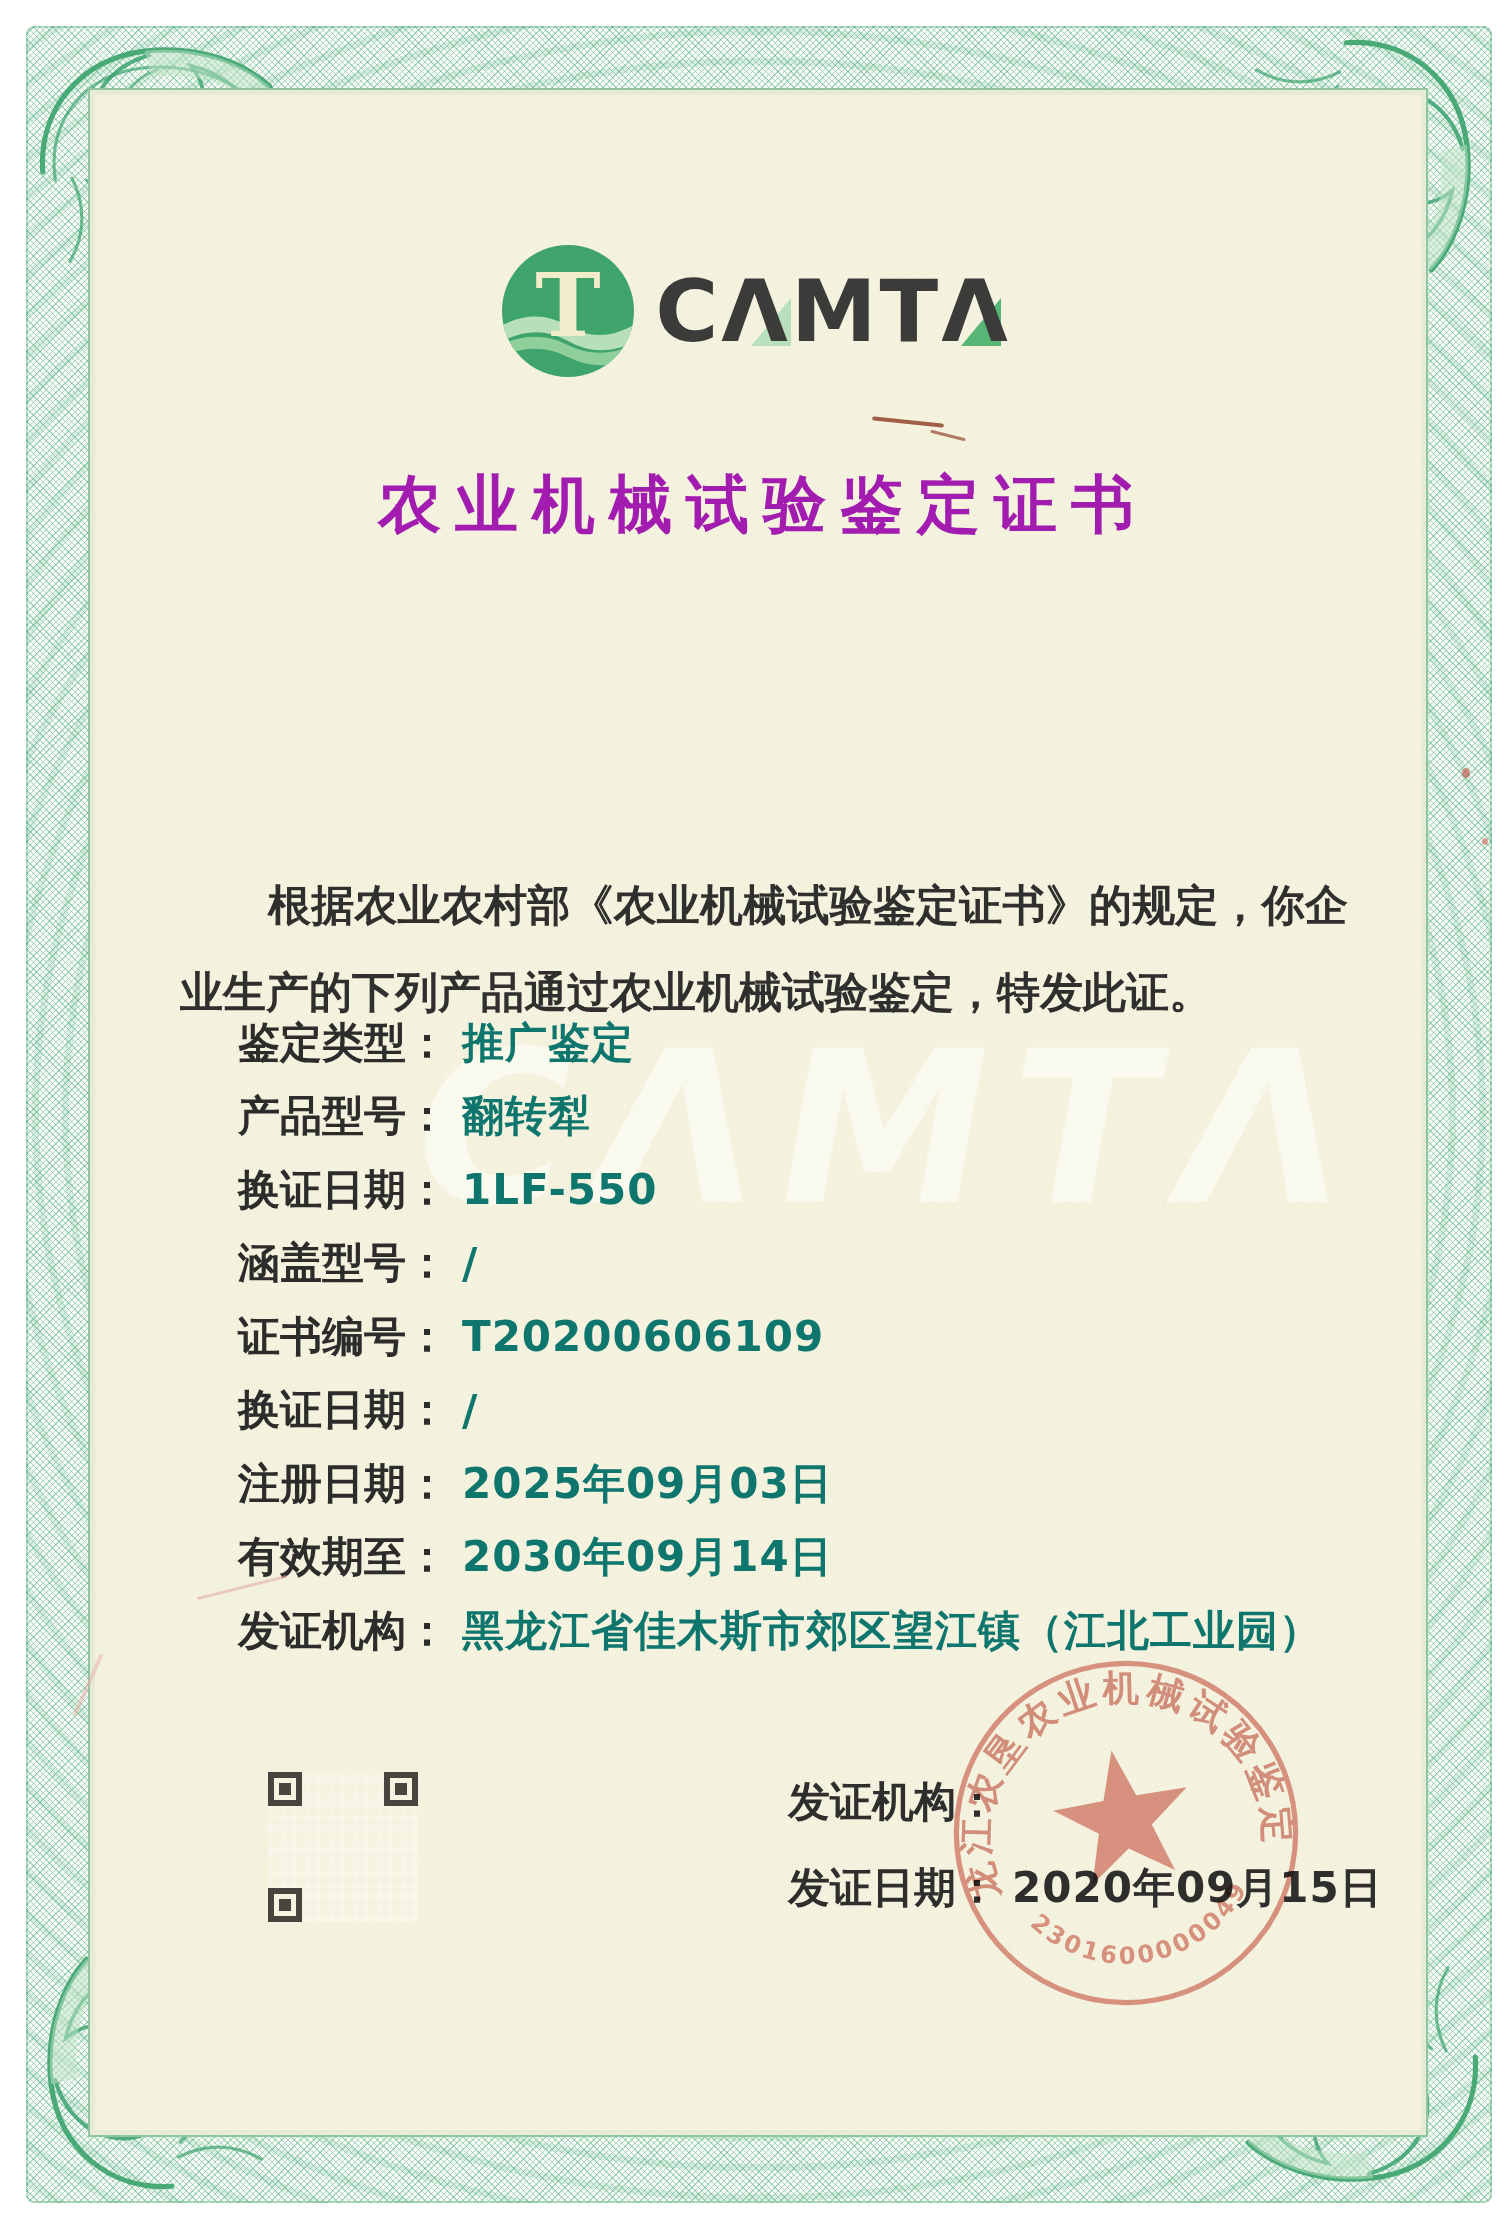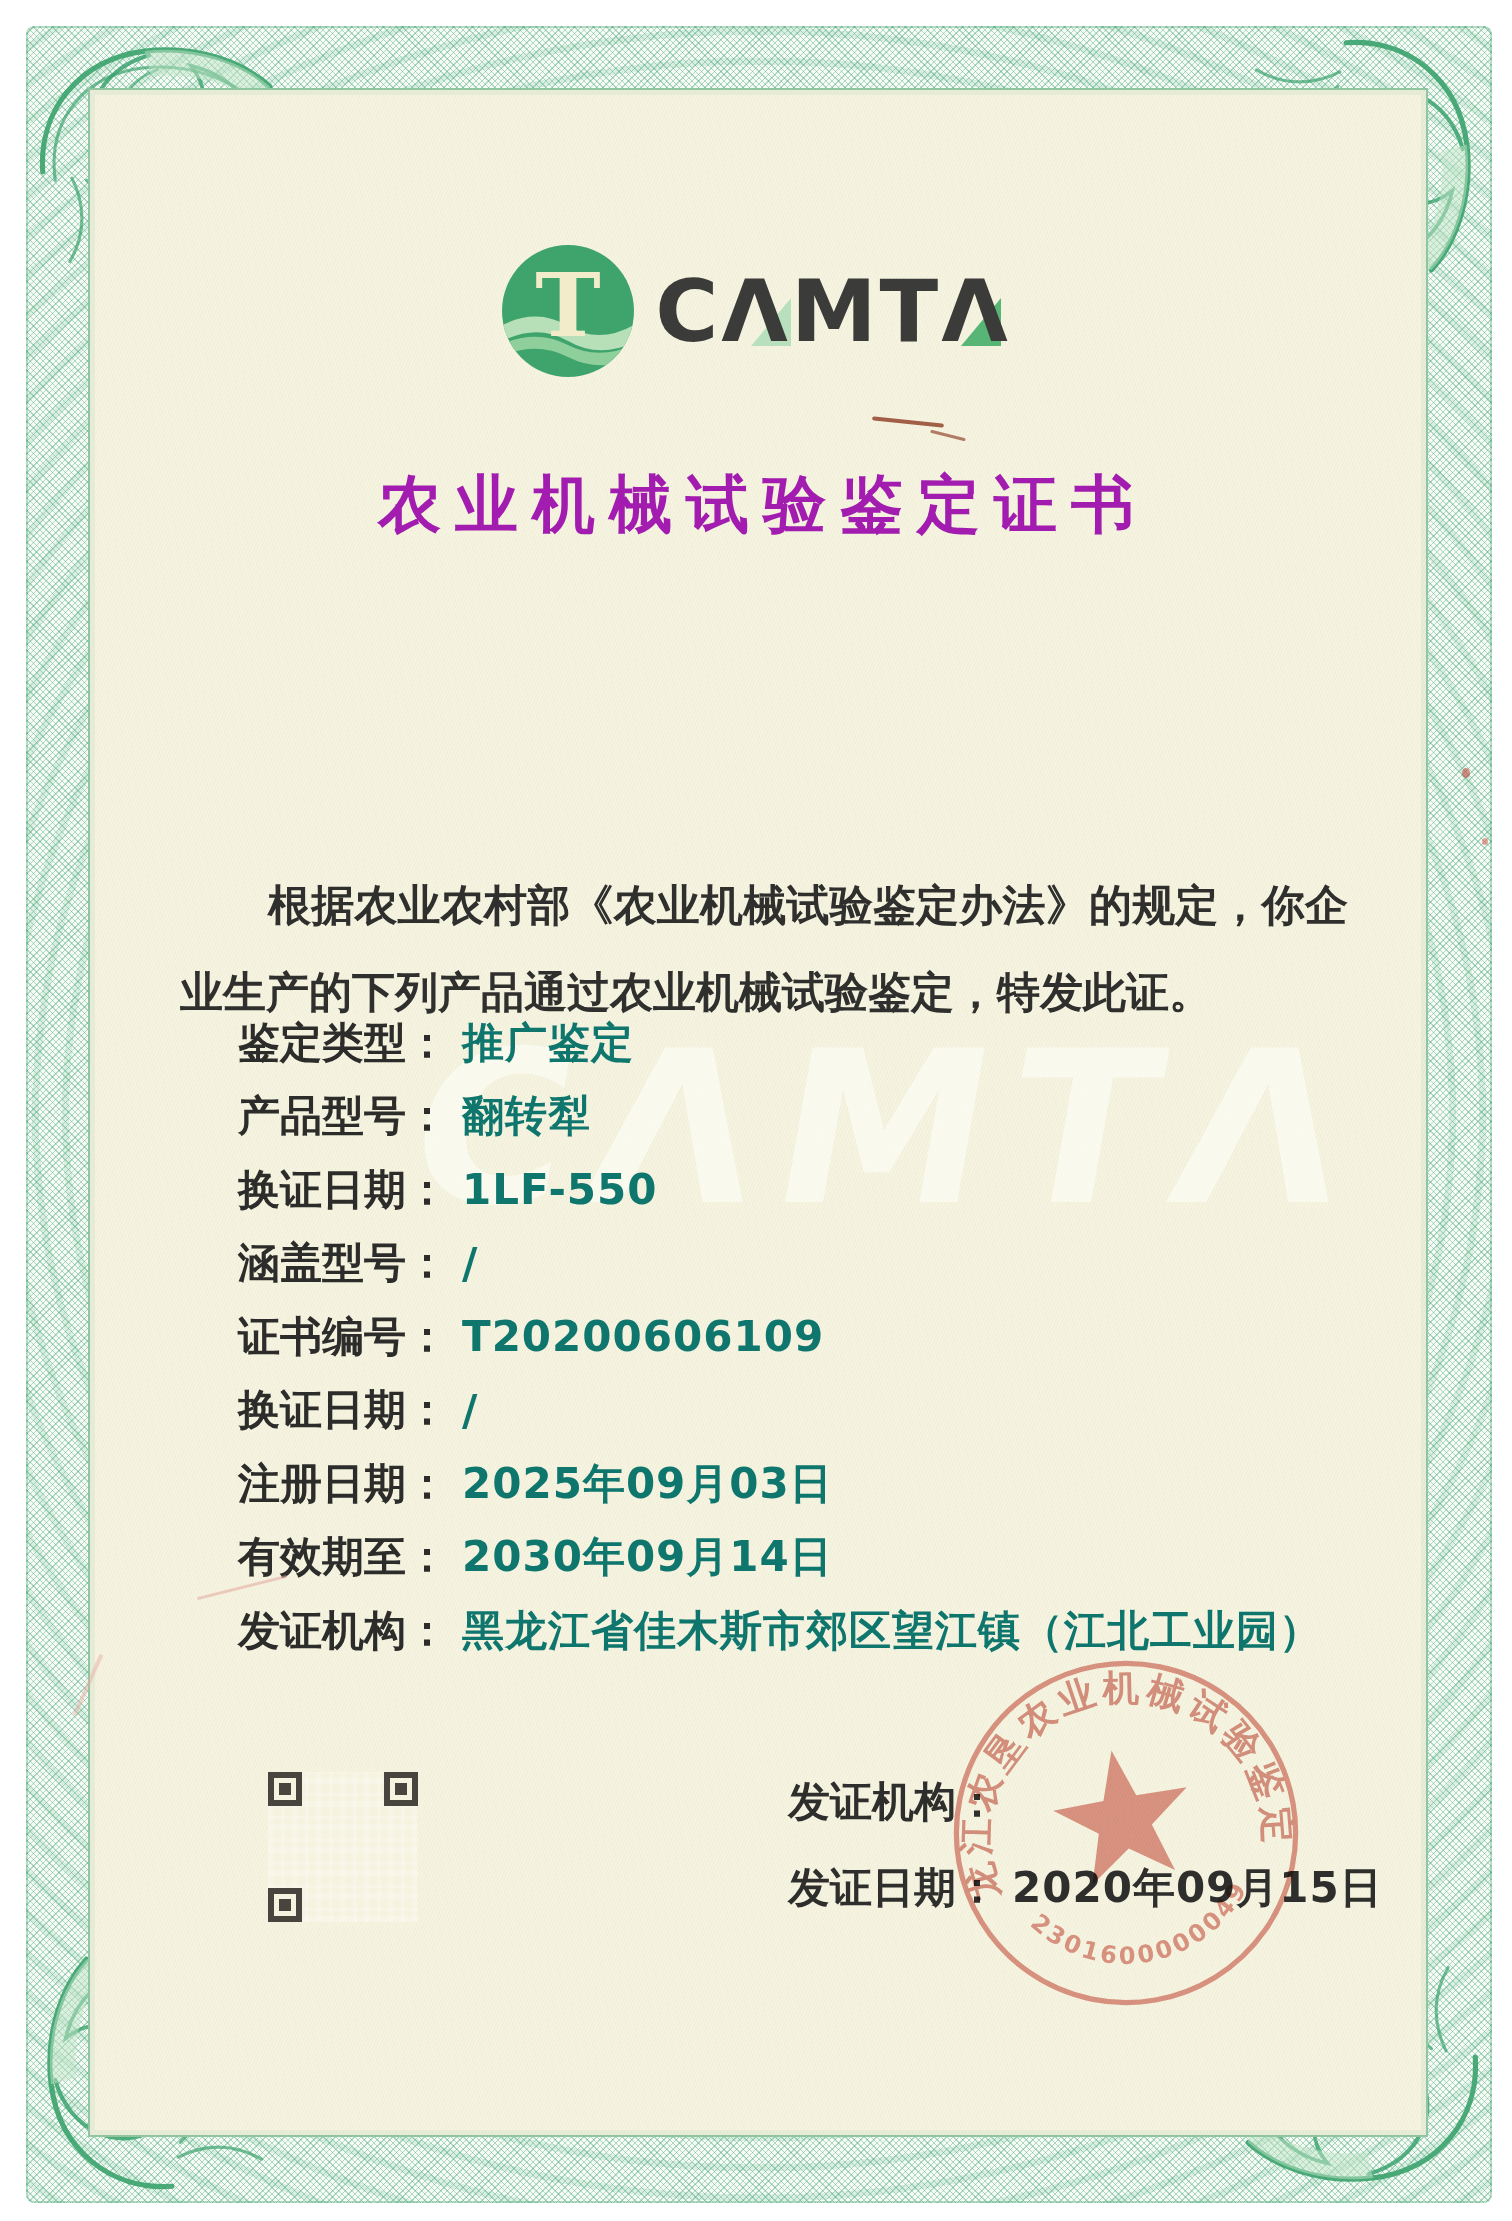--- a/index.html
+++ b/index.html
@@ -165,21 +165,21 @@
       <div class="wordmark">
         <i class="tri tri1"></i>
         <i class="tri tri2"></i>
         <span>CΛMTΛ</span>
       </div>
     </div>
 
     <div class="cert-title">农业机械试验鉴定证书</div>
 
 
-    <div class="body-text">根据农业农村部《农业机械试验鉴定办法》的规定，你企业生产的下列产品通过农业机械试验鉴定，特发此证。</div>
+    <div class="body-text">根据农业农村部《农业机械试验鉴定证书》的规定，你企业生产的下列产品通过农业机械试验鉴定，特发此证。</div>
 
     <div class="fields">
       <div class="frow">
         <span class="lab">鉴定类型：</span>
         <span class="val">推广鉴定</span>
       </div>
       <div class="frow">
         <span class="lab">产品型号：</span>
         <span class="val">翻转犁</span>
       </div>

